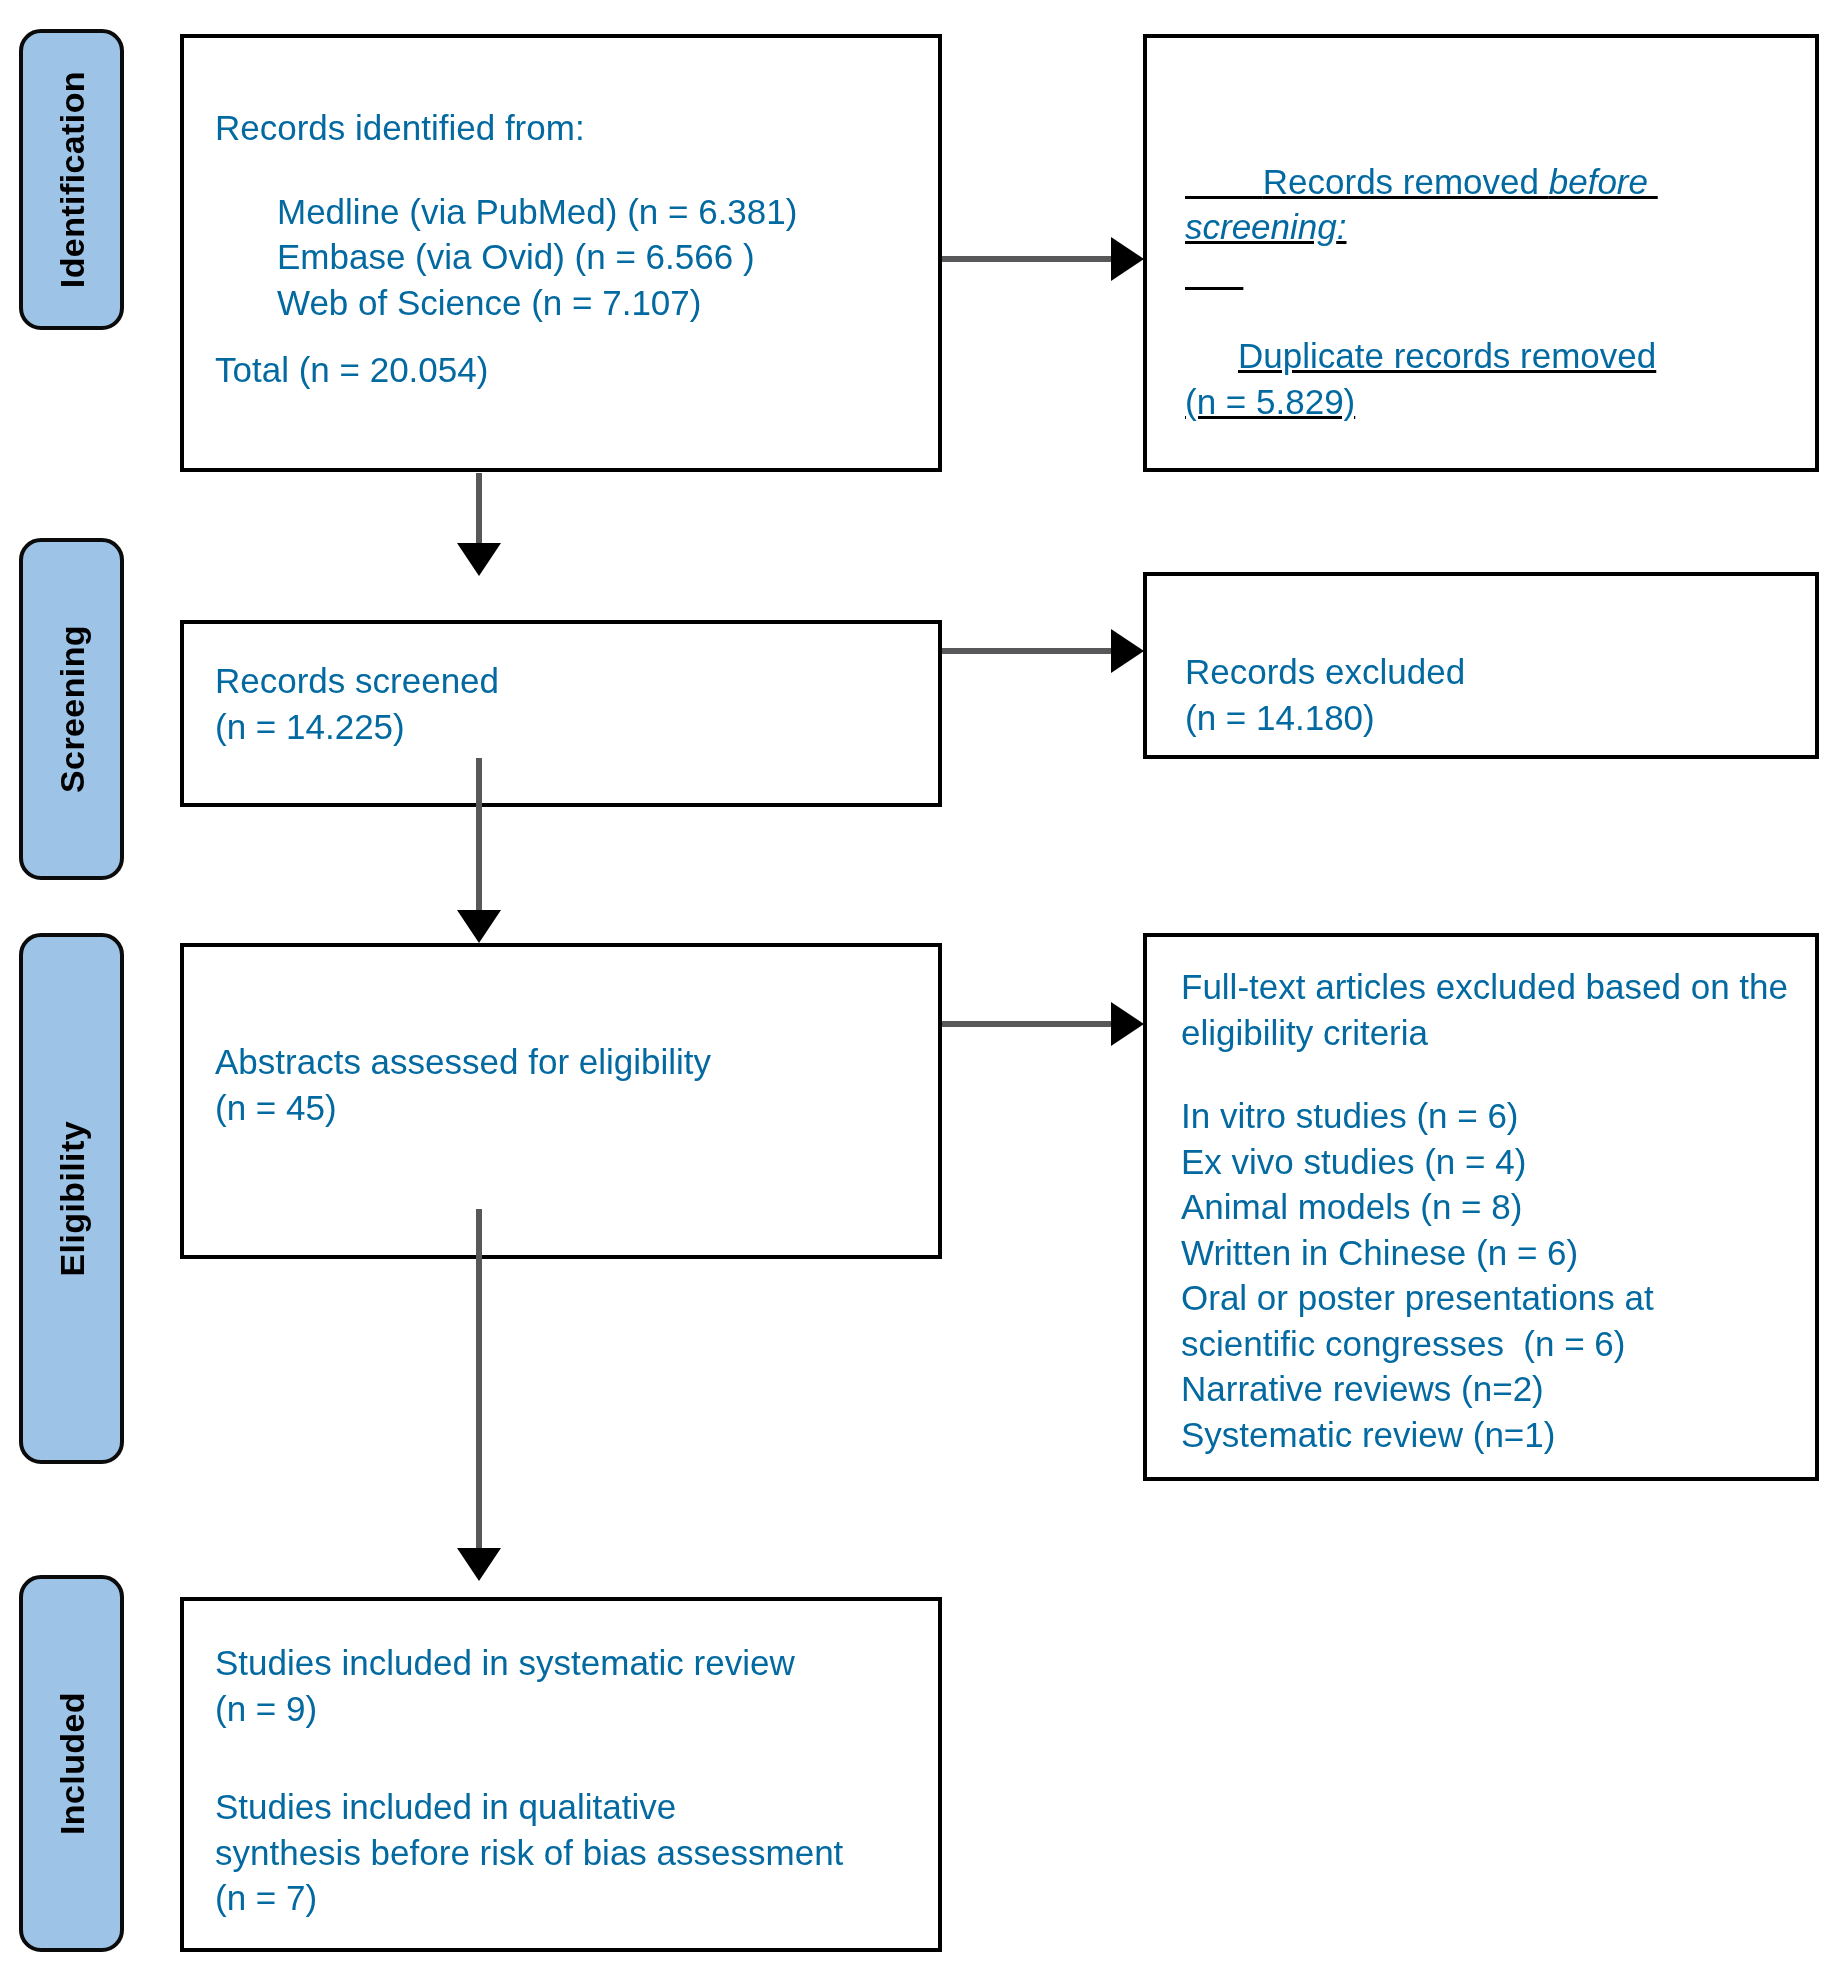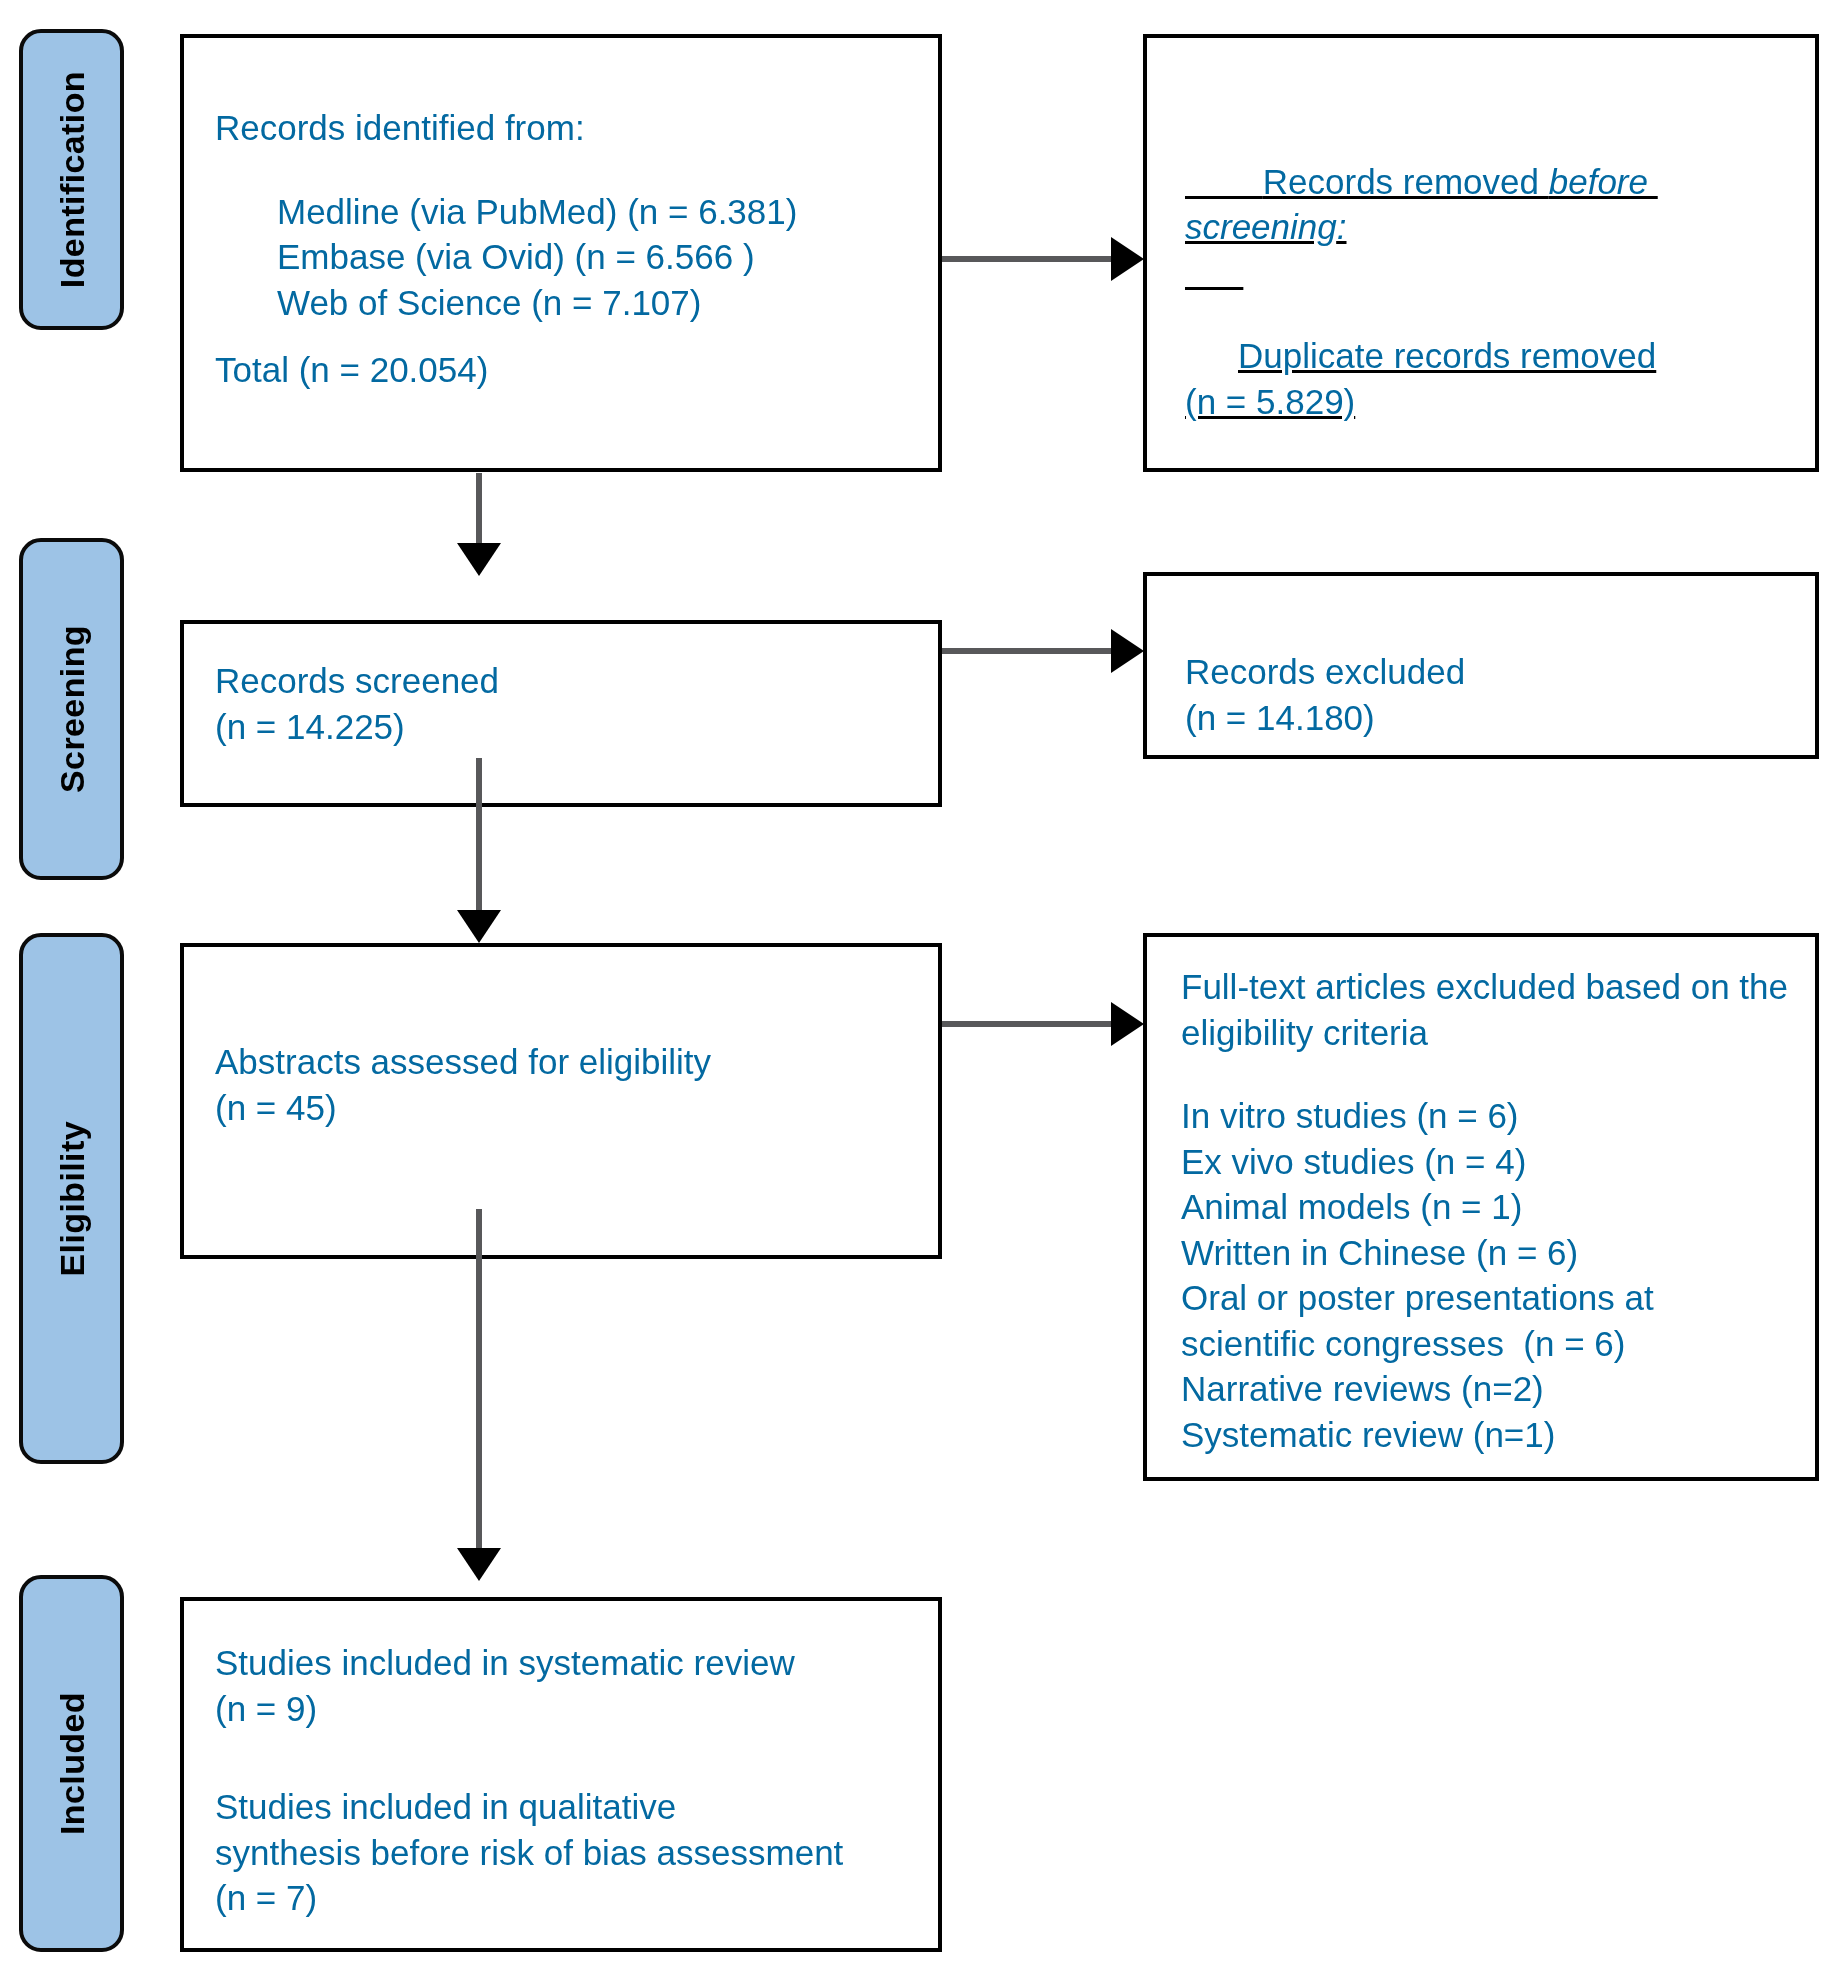--- a/index.html
+++ b/index.html
@@ -199,21 +199,21 @@
       <div class="txt">(n = 45)</div>
     </div>
   </div>
 
   <div class="box" style="left:1143px; top:933px; width:676px; height:548px;">
     <div class="box-inner" style="top:27px; left:34px; right:20.5px;">
       <div class="txt">Full-text articles excluded based on the eligibility criteria</div>
       <div class="gap-md"></div>
       <div class="txt">In vitro studies (n = 6)</div>
       <div class="txt">Ex vivo studies (n = 4)</div>
-      <div class="txt">Animal models (n = 1)</div>
+      <div class="txt">Animal models (n = 8)</div>
       <div class="txt">Written in Chinese (n = 6)</div>
       <div class="txt">Oral or poster presentations at scientific congresses  (n = 6)</div>
       <div class="txt">Narrative reviews (n=2)</div>
       <div class="txt">Systematic review (n=1)</div>
     </div>
   </div>
 
   <div class="arrow-h" style="left:942px; top:1024px; width:201px;">
     <div class="shaft" style="width:171px;"></div>
     <div class="head" style="left:169px;"></div>

